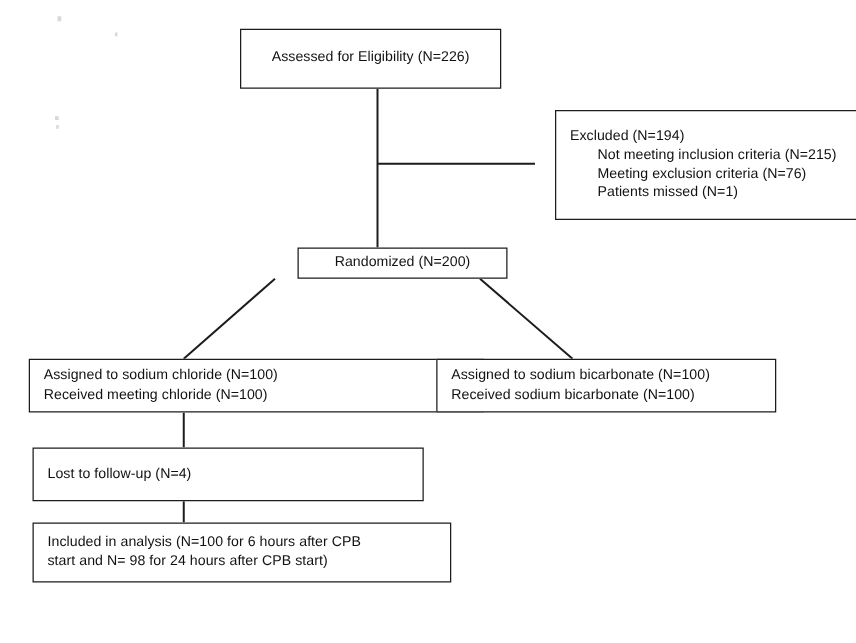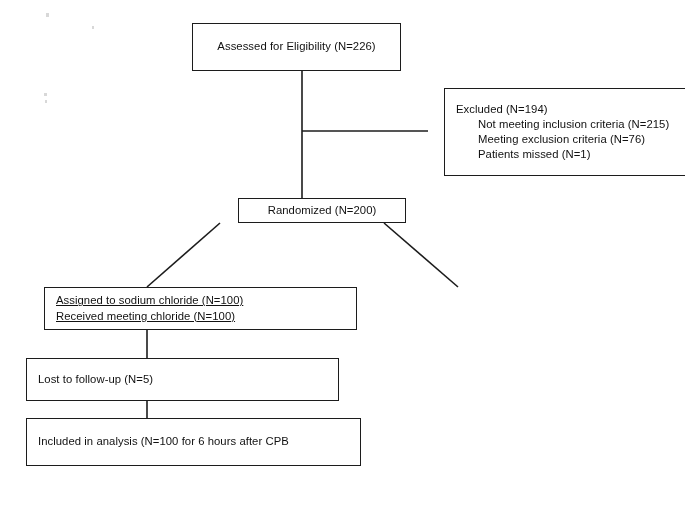--- a/index.html
+++ b/index.html
@@ -54,21 +54,21 @@
     white-space: nowrap;
   }
   .node-line.indent {
     padding-left: 22px;
   }
 
   
   #node-eligibility   { left: 192px; top: 23px;  width: 209px; height: 48px; }
   #node-excluded      { left: 428px; top: 88px;  width: 248px; height: 88px; }
   #node-randomized    { left: 218px; top: 198px; width: 168px; height: 25px; margin-left: 20px; }
-  #node-chloride      { left: 28px;  top: 287px; width: 313px; height: 43px; text-decoration: underline; }
+  #node-chloride      { left: 7px;  top: 287px; width: 364px; height: 43px; }
   #node-bicarbonate   { left: 333px; top: 287px; width: 272px; height: 43px; }
   #node-followup      { left: 10px;  top: 358px; width: 313px; height: 43px; }
   #node-analysis      { left: 10px;  top: 418px; width: 335px; height: 48px; }
 
   .speck {
     position: absolute;
     background: #d8d8d8;
     z-index: 1;
   }
 </style>
@@ -110,22 +110,27 @@
 
   <div class="node center" id="node-randomized">
     <div class="node-line">Randomized (N=200)</div>
   </div>
 
   <div class="node left" id="node-chloride">
     <div class="node-line">Assigned to sodium chloride (N=100)</div>
     <div class="node-line">Received meeting chloride (N=100)</div>
   </div>
 
+  <div class="node left" id="node-bicarbonate">
+    <div class="node-line">Assigned to sodium bicarbonate (N=100)</div>
+    <div class="node-line">Received sodium bicarbonate (N=100)</div>
+  </div>
 
   <div class="node left" id="node-followup">
-    <div class="node-line">Lost to follow-up (N=5)</div>
+    <div class="node-line">Lost to follow-up (N=4)</div>
   </div>
 
   <div class="node left" id="node-analysis">
     <div class="node-line">Included in analysis (N=100 for 6 hours after CPB</div>
+    <div class="node-line">start and N= 98 for 24 hours after CPB start)</div>
   </div>
 
 </div>
 
 </body></html>

